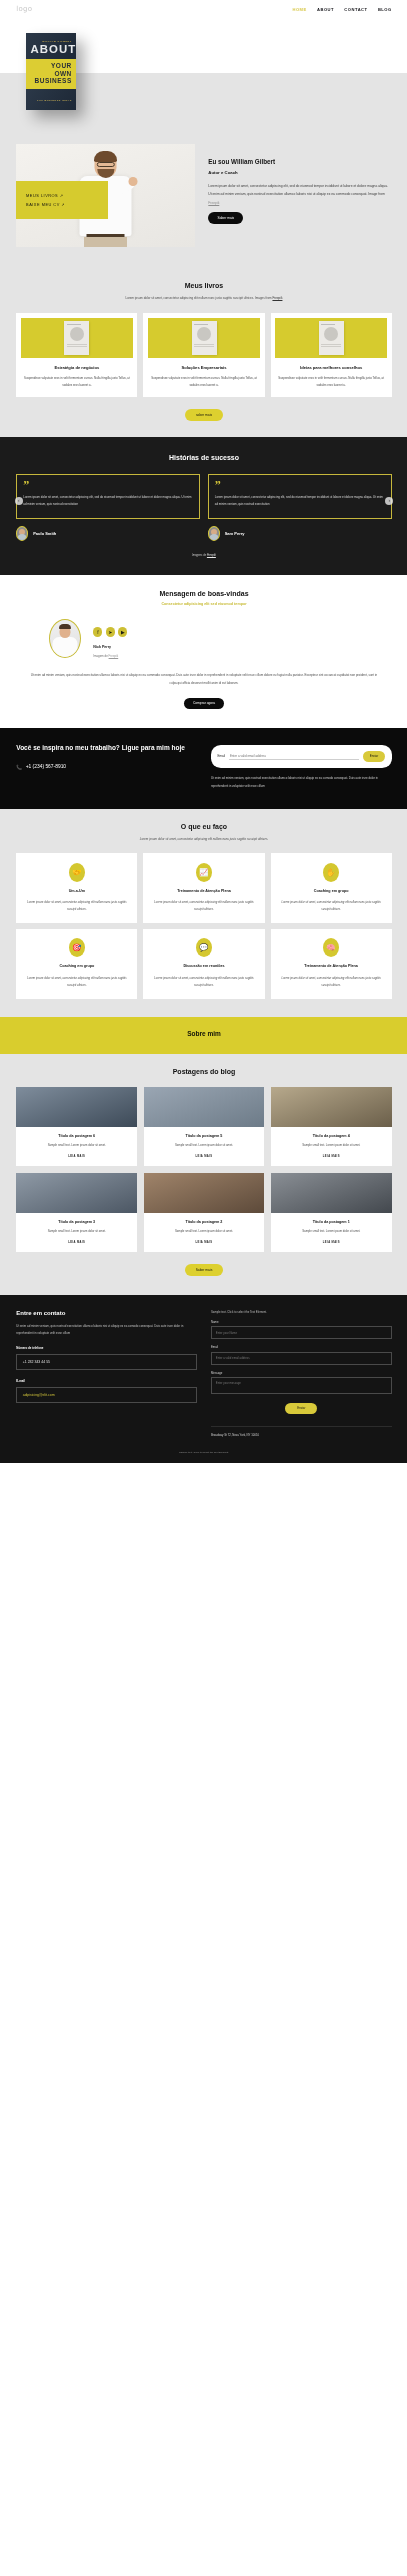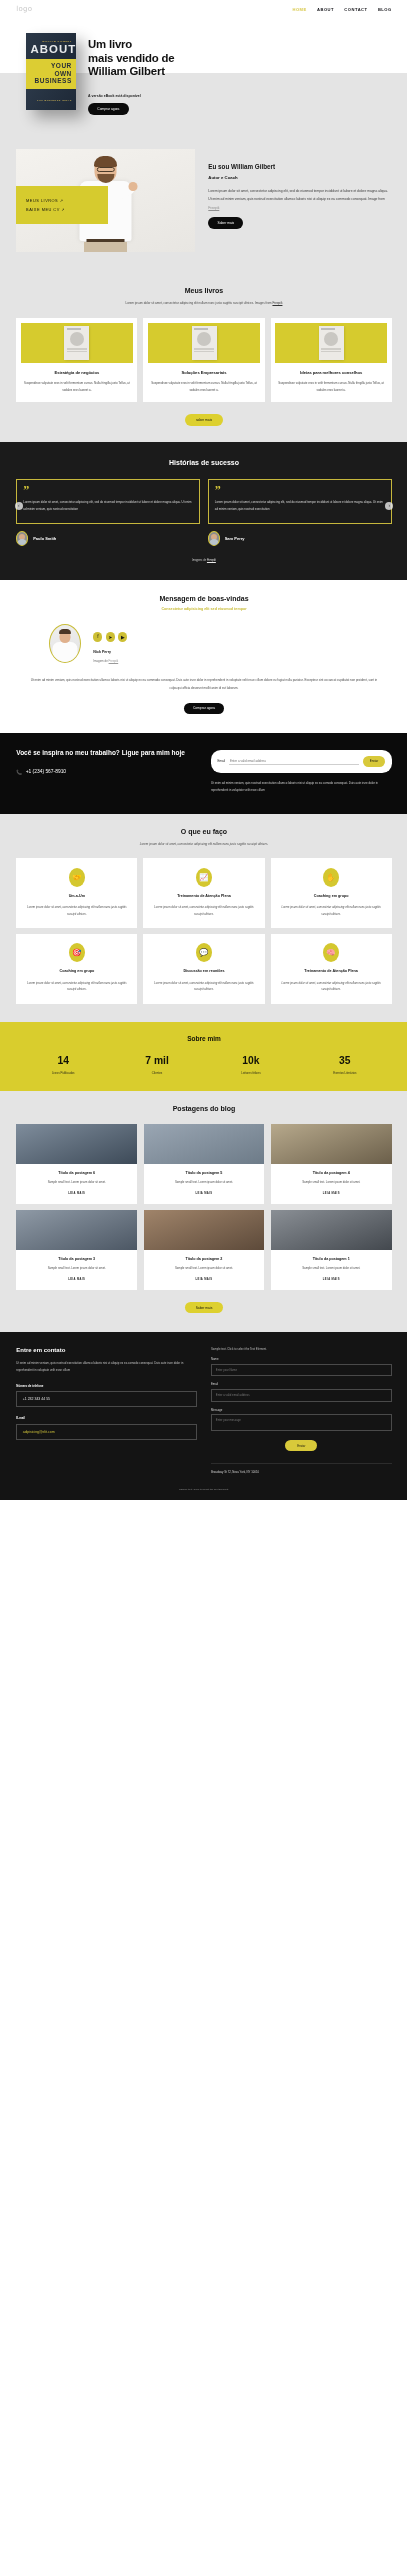--- a/index.html
+++ b/index.html
@@ -185,29 +185,20 @@
           <div class="book-author">WILLIAM GILBERT</div>
           <div class="book-start">ABOUT</div>
         </div>
         <div class="book-yellow">
           <div>YOUR</div>
           <div>OWN</div>
           <div>BUSINESS</div>
         </div>
         <div class="book-bot"><span>TOP BUSINESS IDEAS</span></div>
       </div>
-      <div class="hero-txt">
-        <h1>
-          <span>Um livro</span><br>
-          <span>mais vendido de</span><br>
-          <span>William Gilbert</span>
-        </h1>
-        <div class="hero-sub">A versão eBook está disponível</div>
-        <button class="btn-dark">Comprar agora</button>
-      </div>
     </div>
   </div>
 
   <div class="about">
     <div class="about-photo">
       <div class="ph-body">
         <div class="ph-shirt"></div>
         <div class="ph-head"></div>
         <div class="ph-hair"></div>
         <div class="ph-glass"></div>
@@ -382,38 +373,20 @@
       <div class="scard">
         <div class="sicon">🧠</div>
         <h4>Treinamento de Atenção Plena</h4>
         <p>Lorem ipsum dolor sit amet, consectetur adipiscing elit nullam nunc justo sagittis suscipit ultrices.</p>
       </div>
     </div>
   </div>
 
   <div class="stats">
     <h2>Sobre mim</h2>
-    <div class="srow">
-      <div class="sitem">
-        <div class="num">14</div>
-        <div class="lab">Livros Publicados</div>
-      </div>
-      <div class="sitem">
-        <div class="num">7 mil</div>
-        <div class="lab">Clientes</div>
-      </div>
-      <div class="sitem">
-        <div class="num">10k</div>
-        <div class="lab">Leitores felizes</div>
-      </div>
-      <div class="sitem">
-        <div class="num">35</div>
-        <div class="lab">Eventos Literários</div>
-      </div>
-    </div>
   </div>
 
   <div class="blog">
     <div class="sec-title">Postagens do blog</div>
     <div class="pgrid">
       <div class="pcard">
         <div class="pimg" style="background:linear-gradient(160deg,#7f8d9c,#3d4a58);"></div>
         <h4>Título da postagem 6</h4>
         <p>Sample small text. Lorem ipsum dolor sit amet.</p>
         <a href="#" class="readmore">LEIA MAIS</a>

